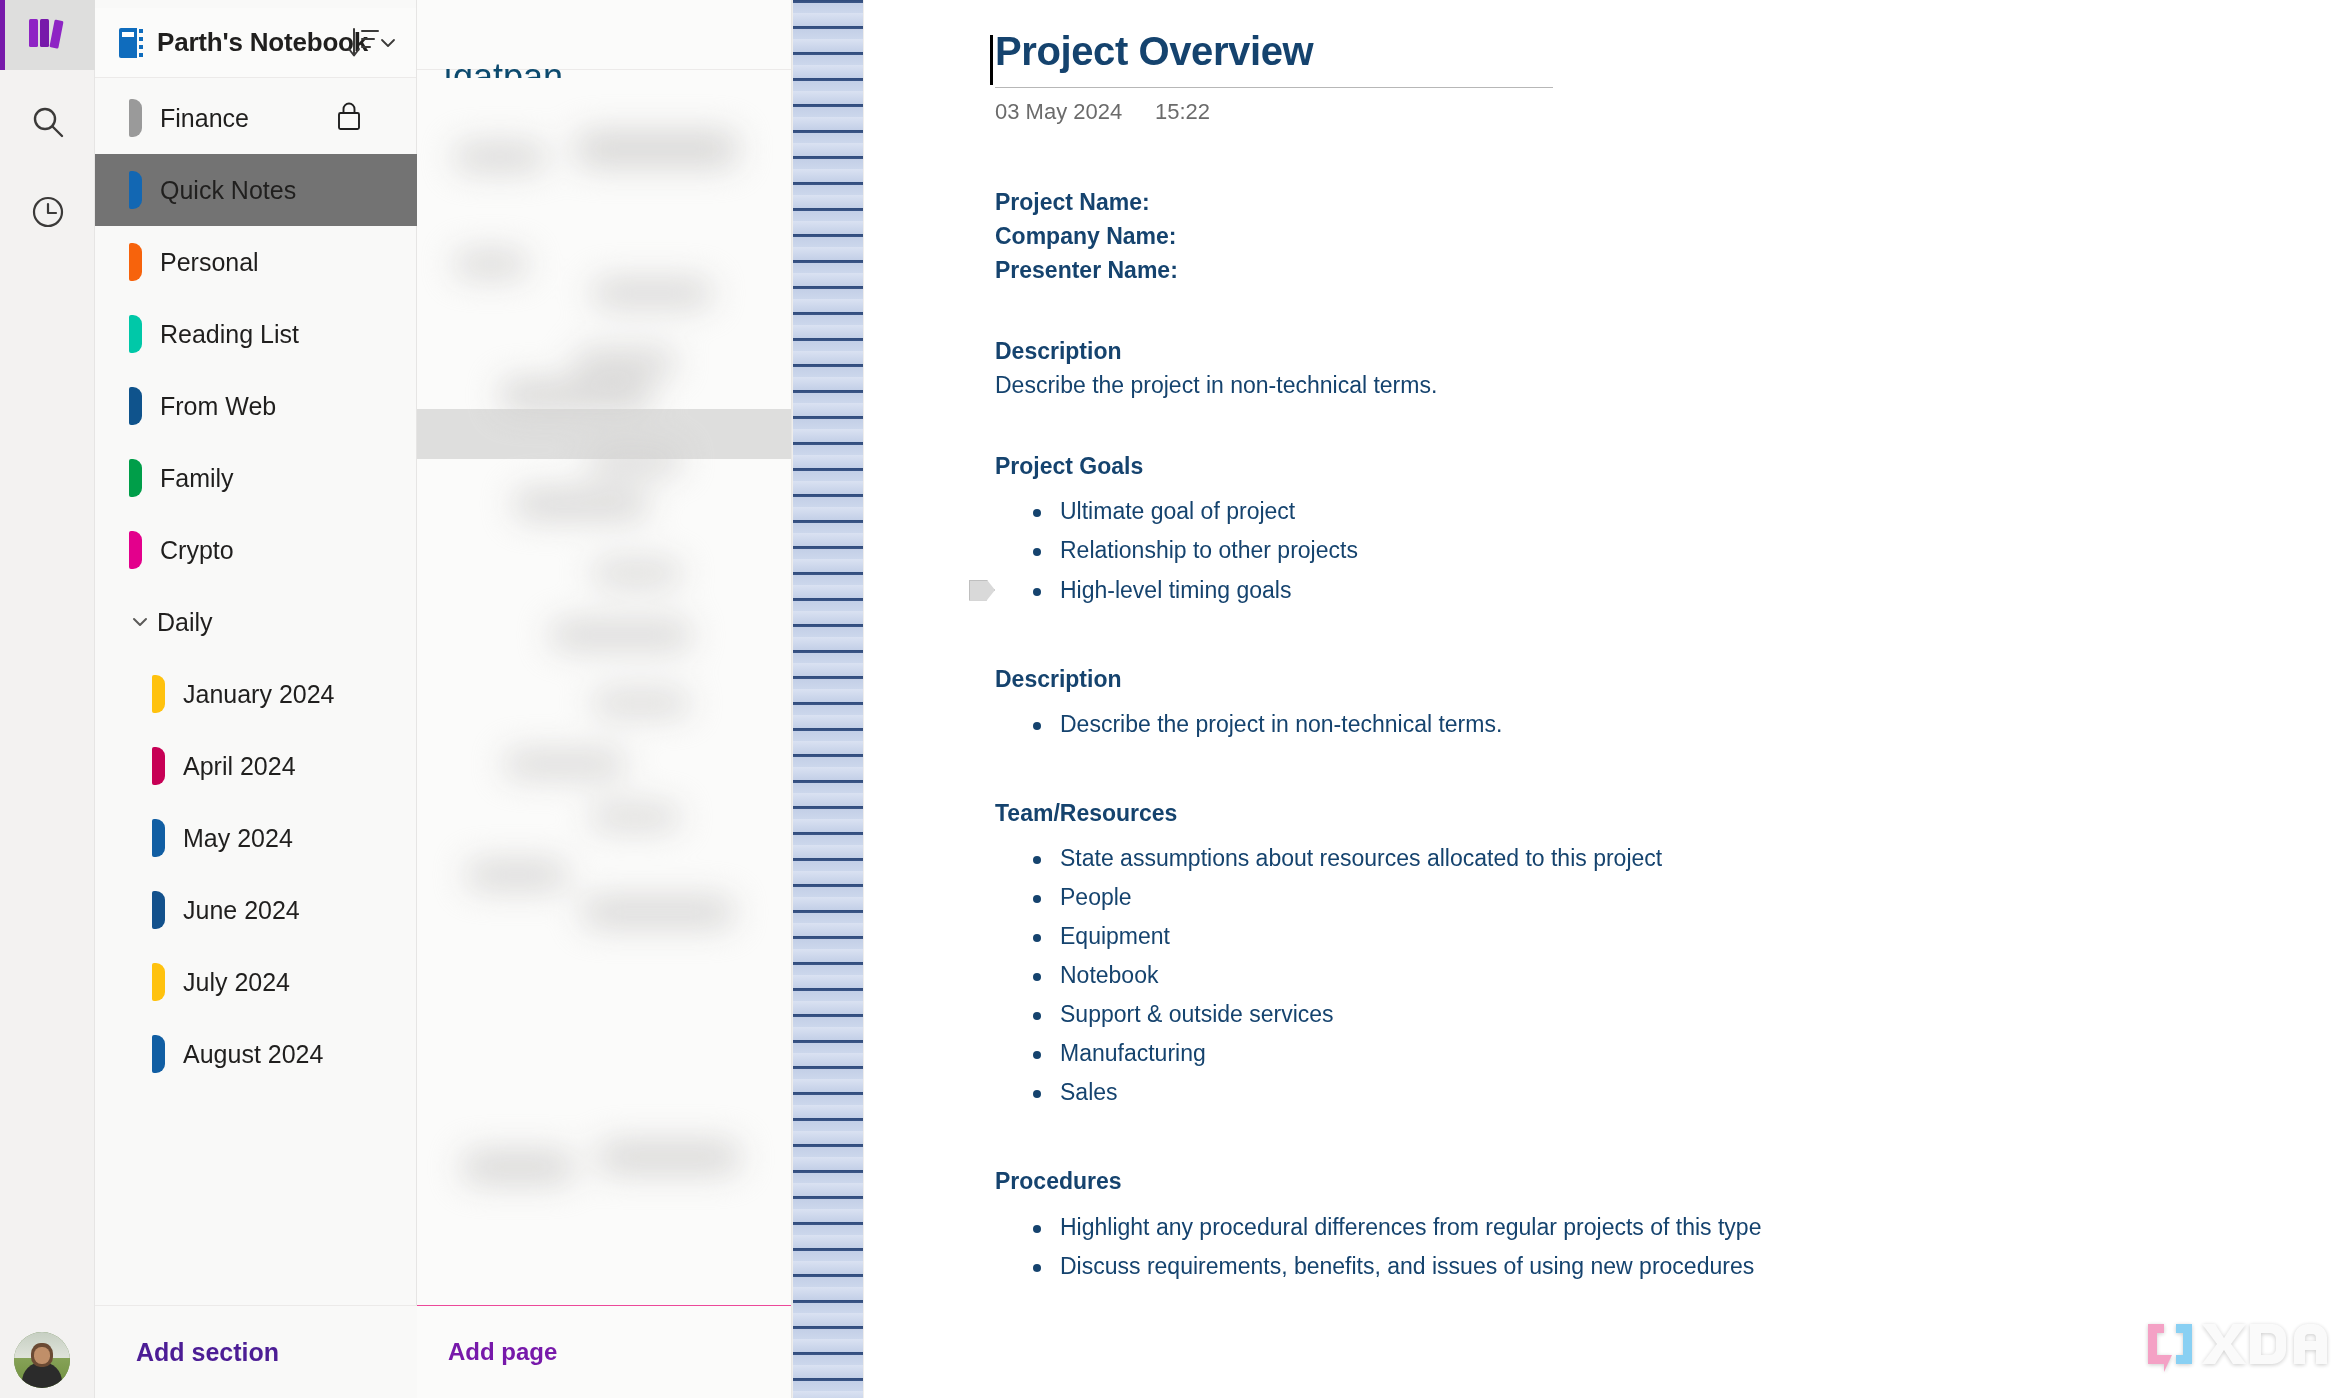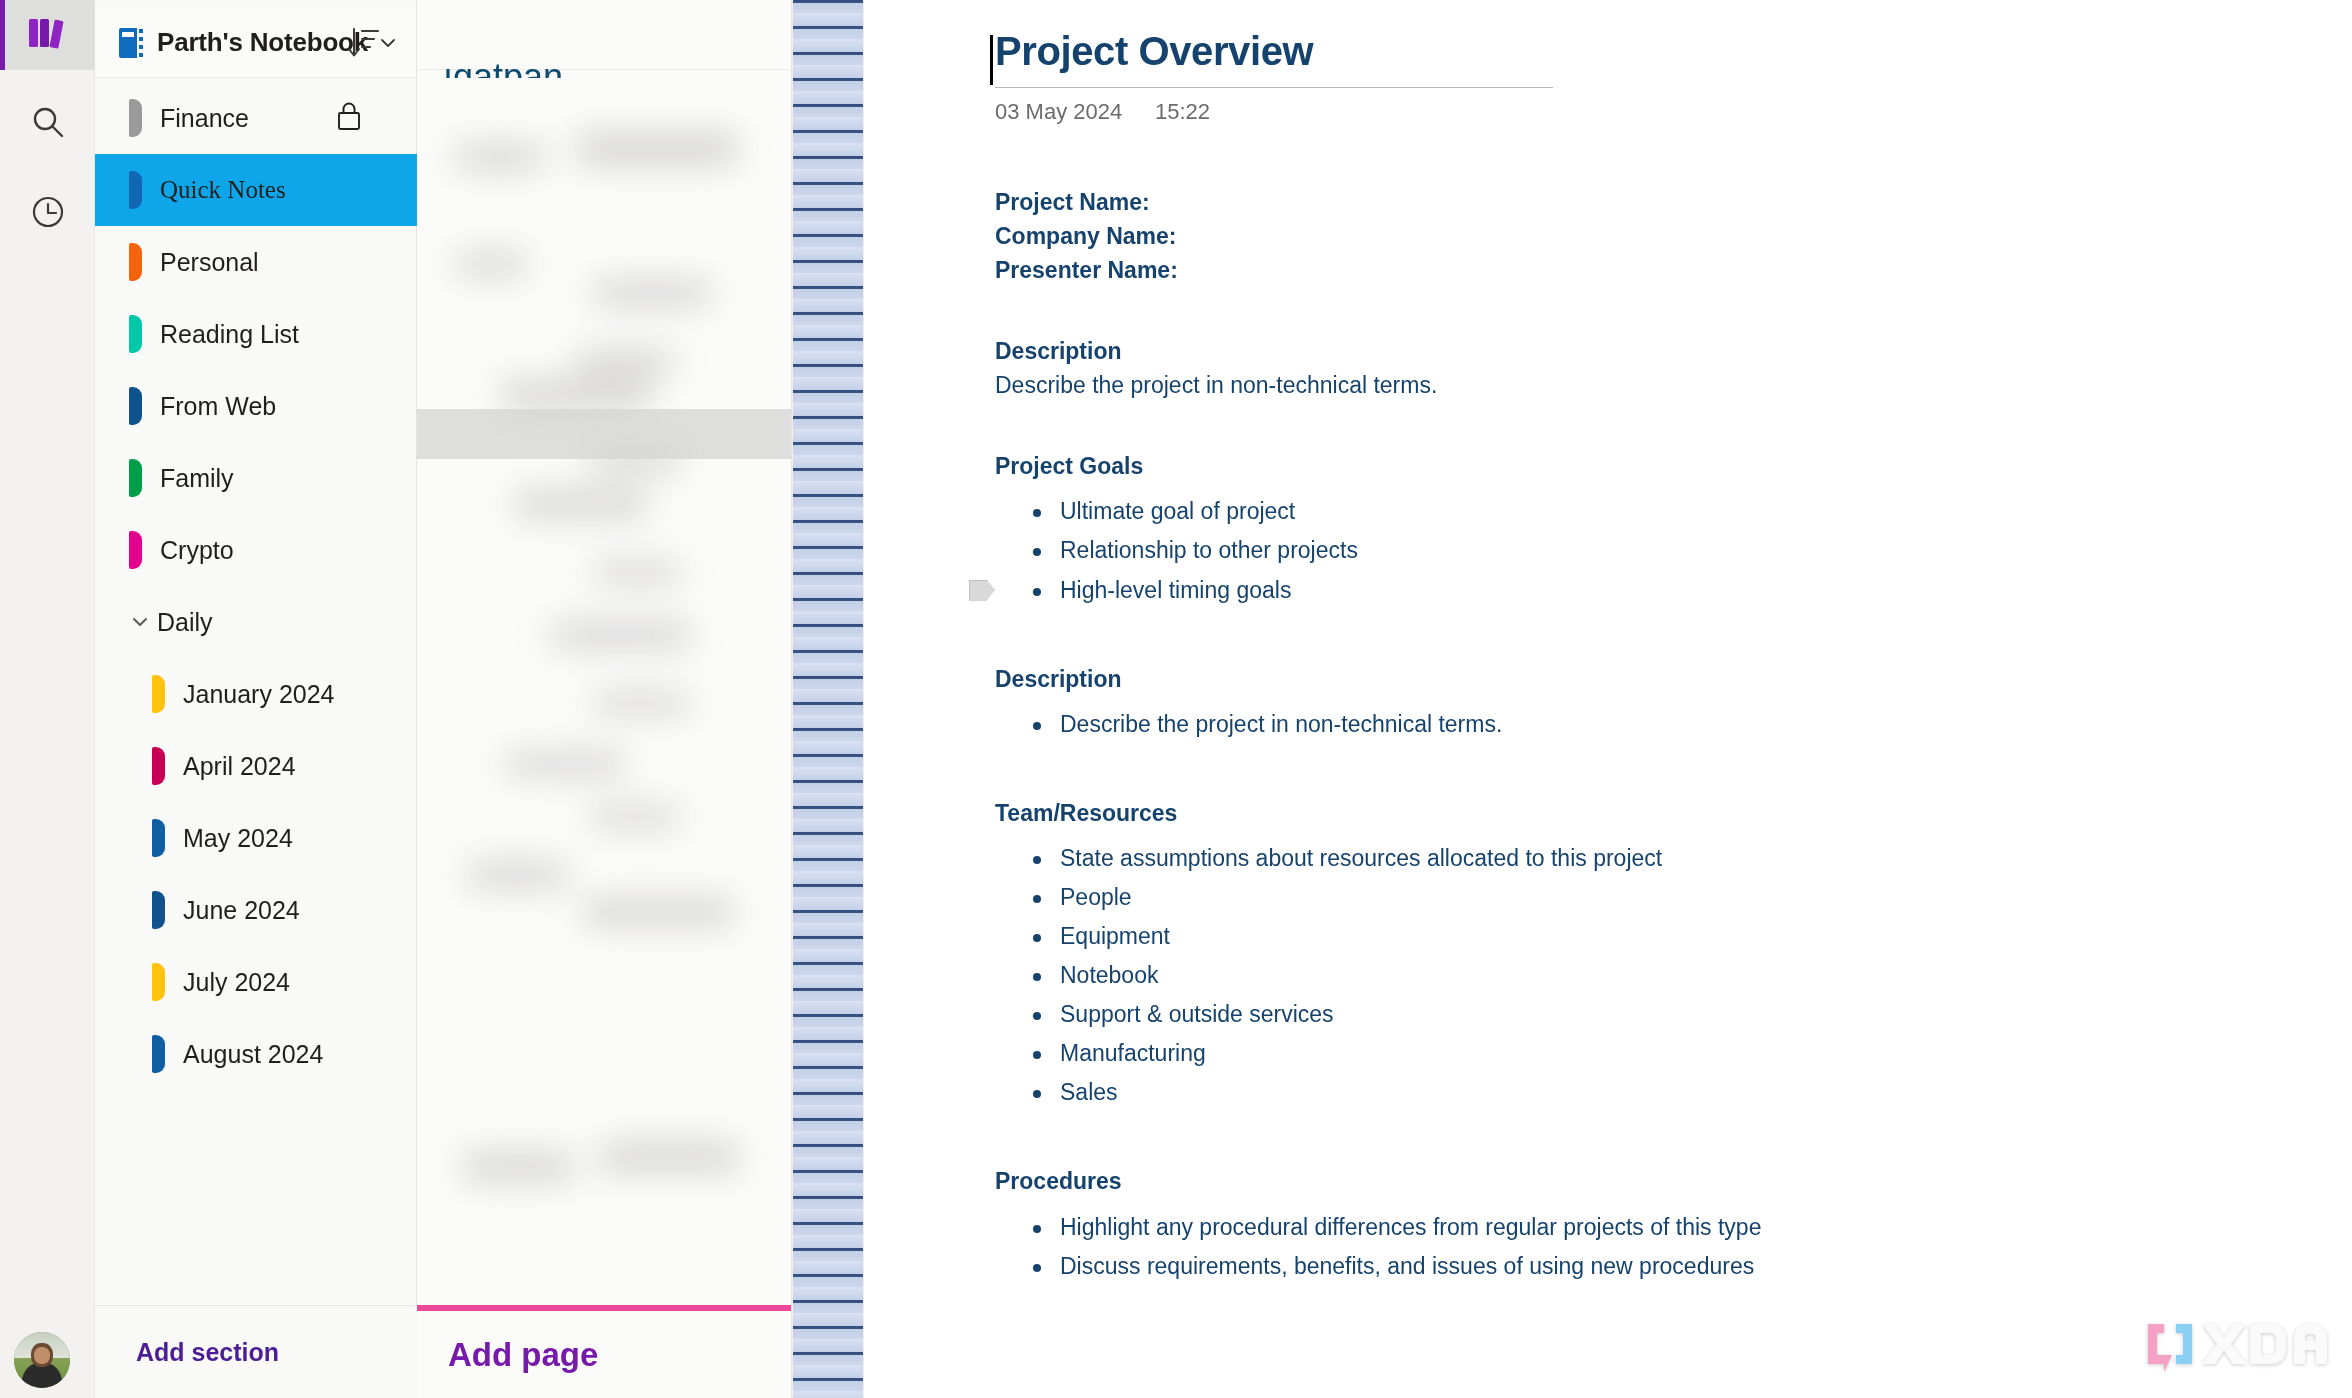--- a/index.html
+++ b/index.html
@@ -130,21 +130,21 @@
     padding-top: 12px;
   }
   .sec {
     position: relative;
     height: 72px;
     display: flex;
     align-items: center;
     padding-left: 34px;
     cursor: pointer;
   }
-  .sec.active { background: #0ea5e9; font-family: Liberation Serif, serif; }
+  .sec.active { background: #737373; }
   .sec .tab {
     position: absolute;
     left: 34px; top: 50%;
     transform: translateY(-50%);
     width: 13px; height: 38px;
     border-radius: 2px 9px 9px 2px;
   }
   .sec .sec-label {
     margin-left: 31px;
     font-size: 25px;
@@ -222,24 +222,24 @@
     position: absolute;
     left: 0; top: 409px;
     width: 375px; height: 50px;
     background: #dededd;
   }
   .add-page {
     position: absolute;
     left: 0; bottom: 0;
     width: 375px; height: 93px;
     background: #fbfbfa;
-    border-top: 6px solid #ec4899;
+    border-top: 1px solid #ec4899;
     display: flex; align-items: center;
     padding-left: 31px;
-    font-size: 33px;
+    font-size: 24px;
     font-weight: bold;
     color: #7719aa;
     cursor: pointer;
     z-index: 3;
   }
 
   
   .stripe-band {
     position: relative;
     width: 72px;

